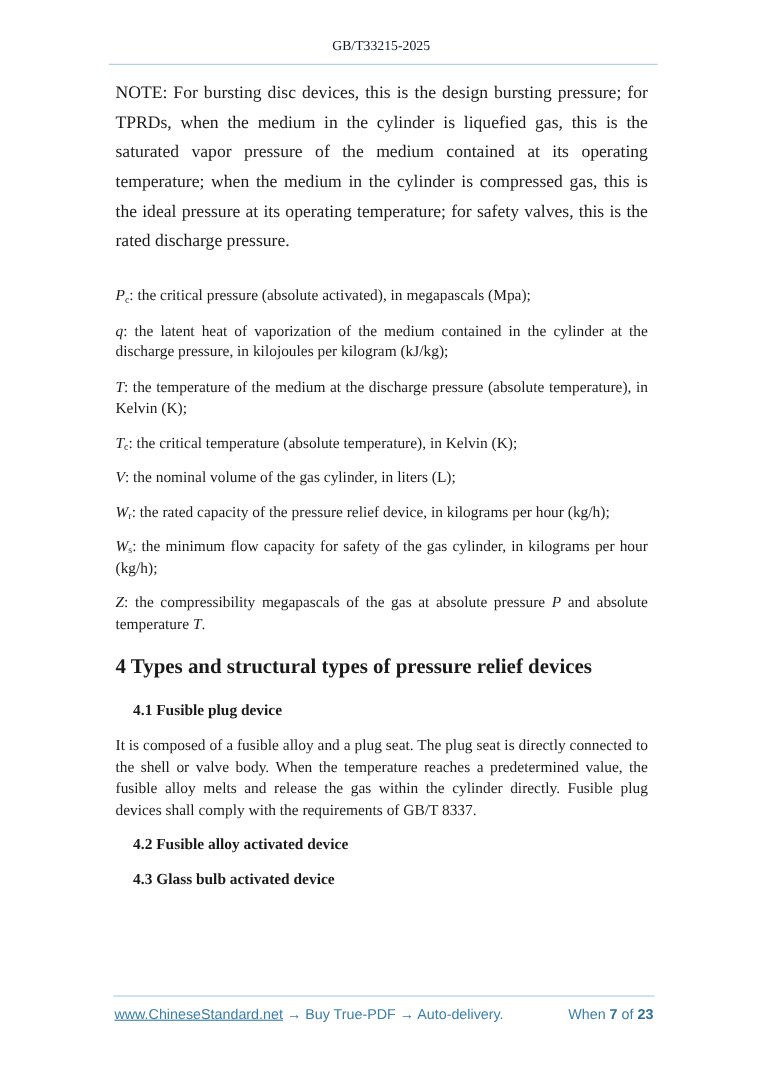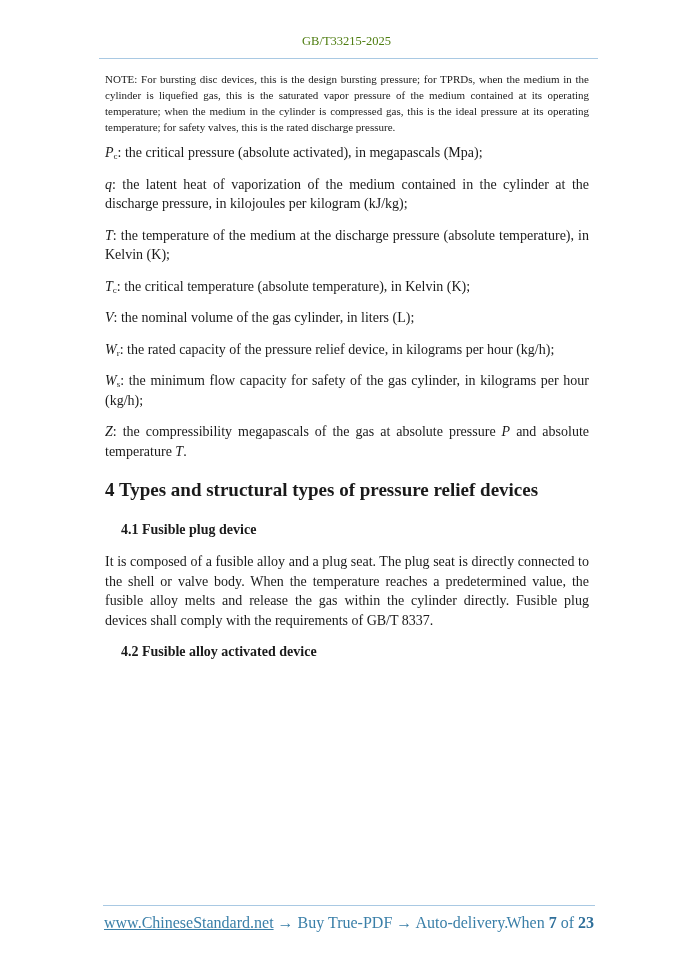--- a/index.html
+++ b/index.html
@@ -1,31 +1,31 @@
 <!DOCTYPE html>
 <html><head>
   <meta charset="utf-8">
   <style>
     html, body { margin: 0; padding: 0; background: #ffffff; }
     body { width: 693px; height: 980px; position: relative; overflow: hidden;
            font-family: "Liberation Serif", "DejaVu Serif", serif; color: #1a1a1a; }
     .header-title { position: absolute; top: 34px; left: 0; width: 693px; text-align: center;
-                    font-size: 12.5px; color: #4d7c0f; }
+                    font-size: 12.5px; color: #0f172a; }
     .header-rule { position: absolute; top: 58px; left: 99px; width: 499px; height: 1px; background: #a9c9e3; }
     .content { position: absolute; top: 71px; left: 105px; width: 484px; }
     p { margin: 0; text-align: justify; font-size: 14px; line-height: 19.5px; }
     .para { margin-bottom: 12px; }
-    .note { font-size: 11px; line-height: 16px; margin-bottom: 8px; }
+    .note { font-size: 16px; line-height: 27px; margin-bottom: 27px; }
     .sym { font-style: italic; }
     sub { font-size: 9px; vertical-align: -2px; line-height: 0; }
     h2 { font-size: 19px; font-weight: bold; margin: 17px 0 18px 0; line-height: 24px; }
     h3 { font-size: 14px; font-weight: bold; margin: 0 0 12px 16px; line-height: 20px; }
     .footer-rule { position: absolute; top: 905px; left: 103px; width: 492px; height: 1px; background: #a9c9e3; }
     .footer { position: absolute; top: 914px; left: 104px; width: 490px; height: 20px;
-              font-family: Liberation Serif, serif; font-size: 16px; color: #3a7fa8; }
+              font-family: Liberation Sans, sans-serif; font-size: 13px; color: #3a7fa8; }
     .footer-link { color: #3a7fa8; text-decoration: underline; }
     .footer-left { position: absolute; left: 0; top: 0; }
     .footer-right { position: absolute; right: 0; top: 0; }
     .footer-right b { color: #2f6f9a; }
   </style>
 </head>
 <body>
 
 <div class="header-title">GB/T33215-2025</div>
 <div class="header-rule"></div>
@@ -52,19 +52,20 @@
 
   <p class="para"><span class="sym">Z</span><span>: the compressibility megapascals of the gas at absolute pressure </span><span class="sym">P</span><span> and absolute temperature </span><span class="sym">T</span><span>.</span></p>
 
   <h2>4 Types and structural types of pressure relief devices</h2>
 
   <h3>4.1 Fusible plug device</h3>
   <p class="para">It is composed of a fusible alloy and a plug seat. The plug seat is directly connected to the shell or valve body. When the temperature reaches a predetermined value, the fusible alloy melts and release the gas within the cylinder directly. Fusible plug devices shall comply with the requirements of GB/T 8337.</p>
 
   <h3>4.2 Fusible alloy activated device</h3>
 
+  <h3>4.3 Glass bulb activated device</h3>
 </div>
 
 <div class="footer-rule"></div>
 <div class="footer">
   <span class="footer-left"><a class="footer-link">www.ChineseStandard.net</a><span> → Buy True-PDF → Auto-delivery.</span></span>
   <span class="footer-right"><span>When</span> <b>7</b> <span>of</span> <b>23</b></span>
 </div>
 
 </body></html>

